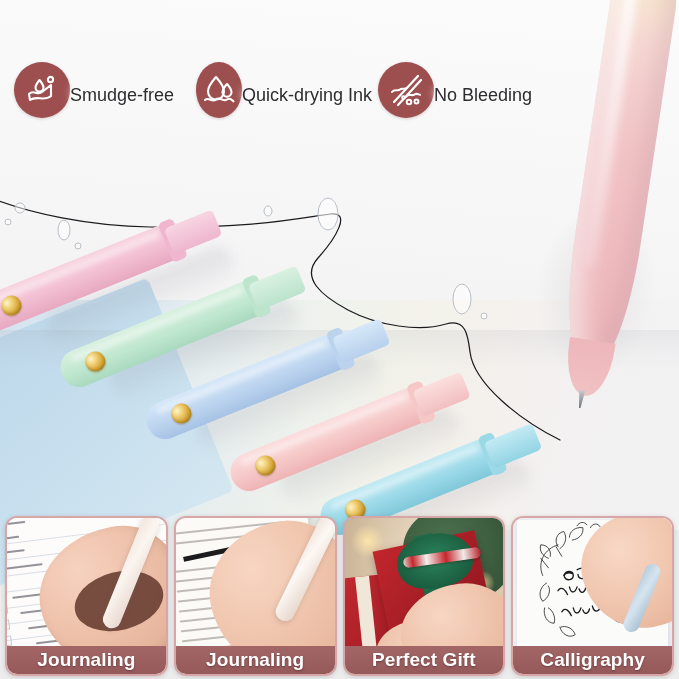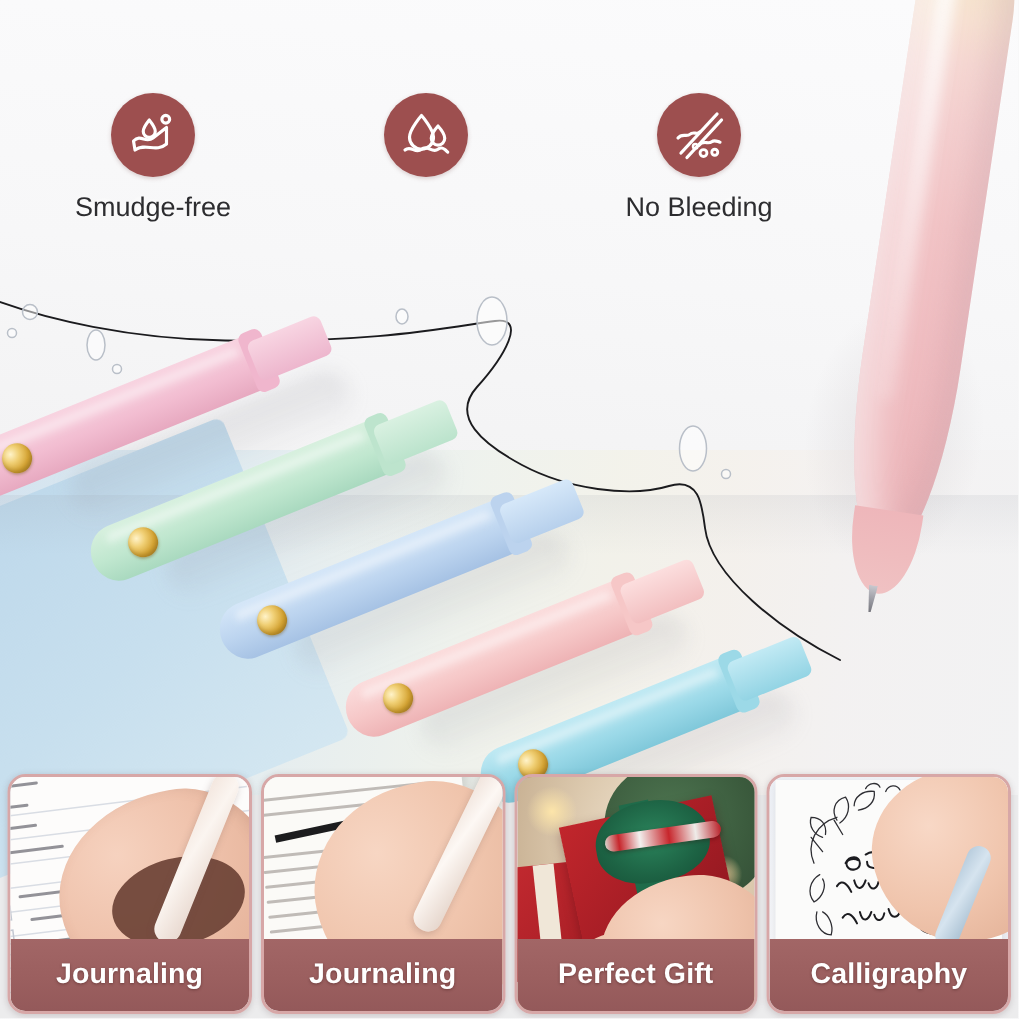--- a/index.html
+++ b/index.html
@@ -221,21 +221,20 @@
     left: 14px;
     top: 62px;
     width: 540px;
     display: flex;
     justify-content: space-between;
     align-items: flex-start;
   }
   .feature {
     width: 176px;
     display: flex;
-    flex-direction: column;
     align-items: center;
   }
   .feature-badge {
     width: 56px;
     height: 56px;
     border-radius: 50%;
     background: #9d4f4f;
     display: flex;
     align-items: center;
     justify-content: center;
@@ -272,21 +271,21 @@
     box-sizing: border-box;
     box-shadow: 0 1px 4px rgba(90,70,75,.22);
   }
   .thumb-photo {
     position: absolute;
     inset: 0;
   }
   .thumb-cap {
     position: absolute;
     left: 0; right: 0; bottom: 0;
-    height: 48px;
+    height: 28px;
     background: linear-gradient(180deg, #a26666 0%, #9b5f5f 55%, #94595a 100%);
     display: flex;
     align-items: center;
     justify-content: center;
     color: #fff;
     font-size: 19px;
     font-weight: bold;
     letter-spacing: .1px;
     text-shadow: 0 1px 2px rgba(60,25,25,.45);
   }
@@ -604,20 +603,21 @@
     </div>
 
     <div class="feature">
       <div class="feature-badge">
         <svg width="34" height="34" viewBox="0 0 34 34">
           <path d="M14 4 C 14 4 6 13 6 18.5 a 8 8 0 0 0 16 0 C 22 13 14 4 14 4 Z" fill="none" stroke="#ffffff" stroke-width="2.1" stroke-linejoin="round"></path>
           <path d="M25 11 C 25 11 20.5 16 20.5 19.2 a 4.5 4.5 0 0 0 9 0 C 29.5 16 25 11 25 11 Z" fill="none" stroke="#ffffff" stroke-width="2.1" stroke-linejoin="round"></path>
           <path d="M3 27 C 7 23.5 10 30 14 26.5 C 18 23 21 29.5 25 26.5 C 28 24.3 30 27 31.5 28.4" fill="none" stroke="#ffffff" stroke-width="2.1" stroke-linecap="round"></path>
         </svg>
       </div>
+      <div class="feature-label">Quick-drying Ink</div>
     </div>
 
     <div class="feature">
       <div class="feature-badge">
         <svg width="34" height="34" viewBox="0 0 34 34">
           <path d="M29 3 L 5 29" stroke="#ffffff" stroke-width="2.2" stroke-linecap="round"></path>
           <path d="M32 7 L 9 32" stroke="#ffffff" stroke-width="2.2" stroke-linecap="round"></path>
           <path d="M3 19 C 5.5 15.5 9 18.5 11 16.5 C 13 14.5 16 17 17.5 15" fill="none" stroke="#ffffff" stroke-width="2.1" stroke-linecap="round"></path>
           <path d="M17 24 C 19.5 20 23 23.5 25.5 21.5 C 27.5 19.9 29.5 21.5 31 21.8" fill="none" stroke="#ffffff" stroke-width="2.1" stroke-linecap="round"></path>
           <circle cx="20" cy="29" r="2.3" fill="none" stroke="#ffffff" stroke-width="1.9"></circle>

